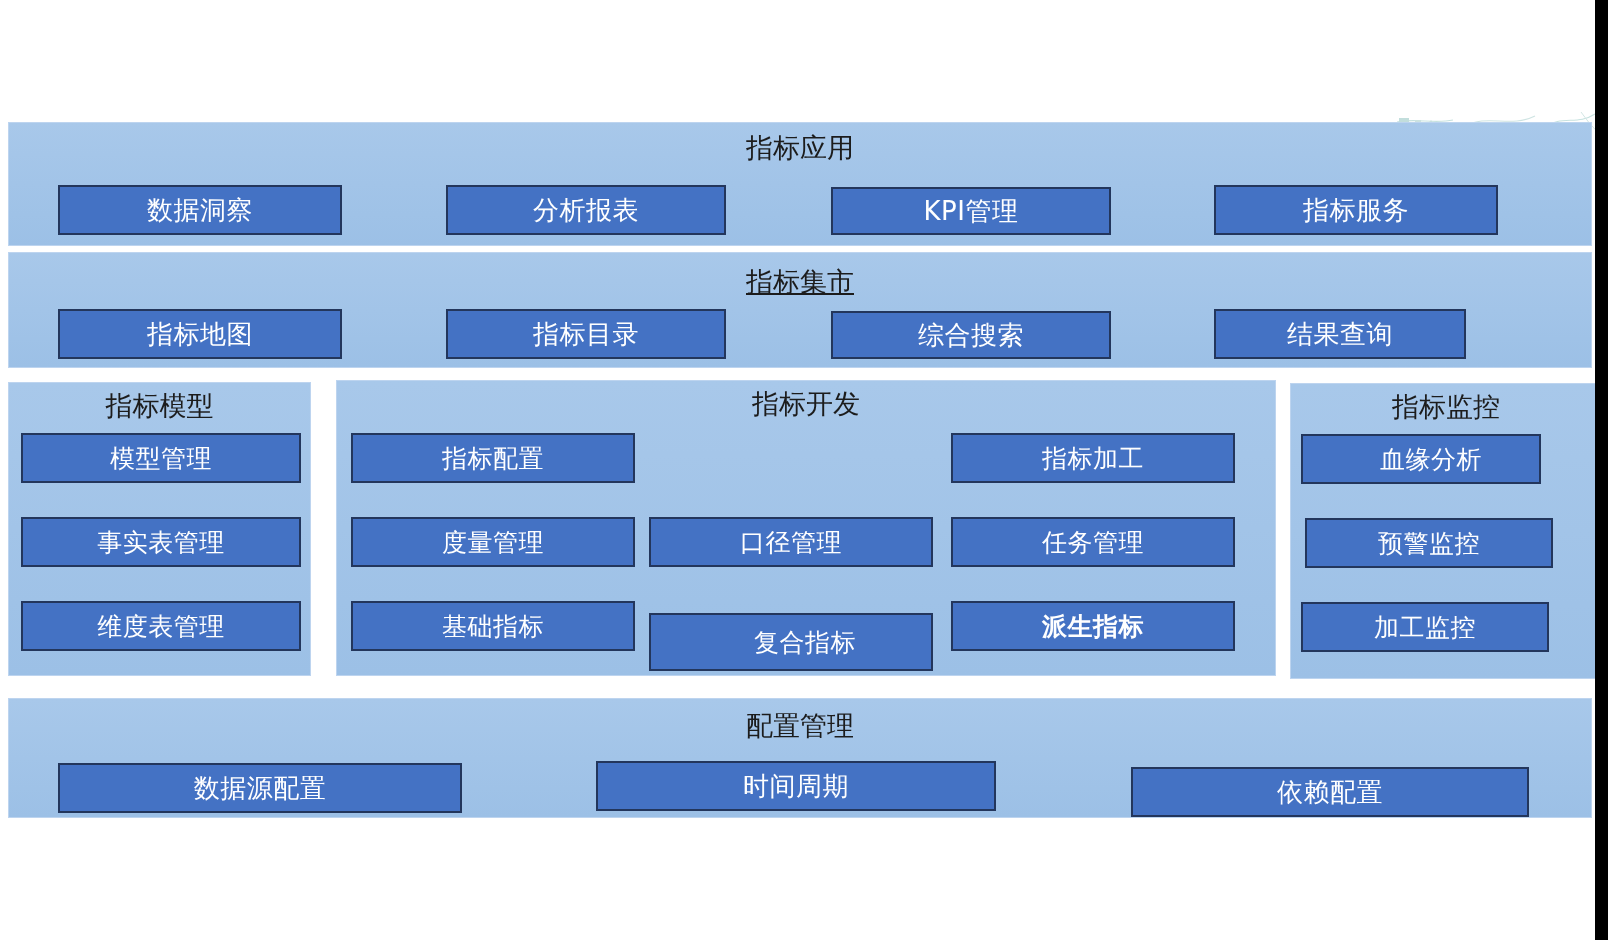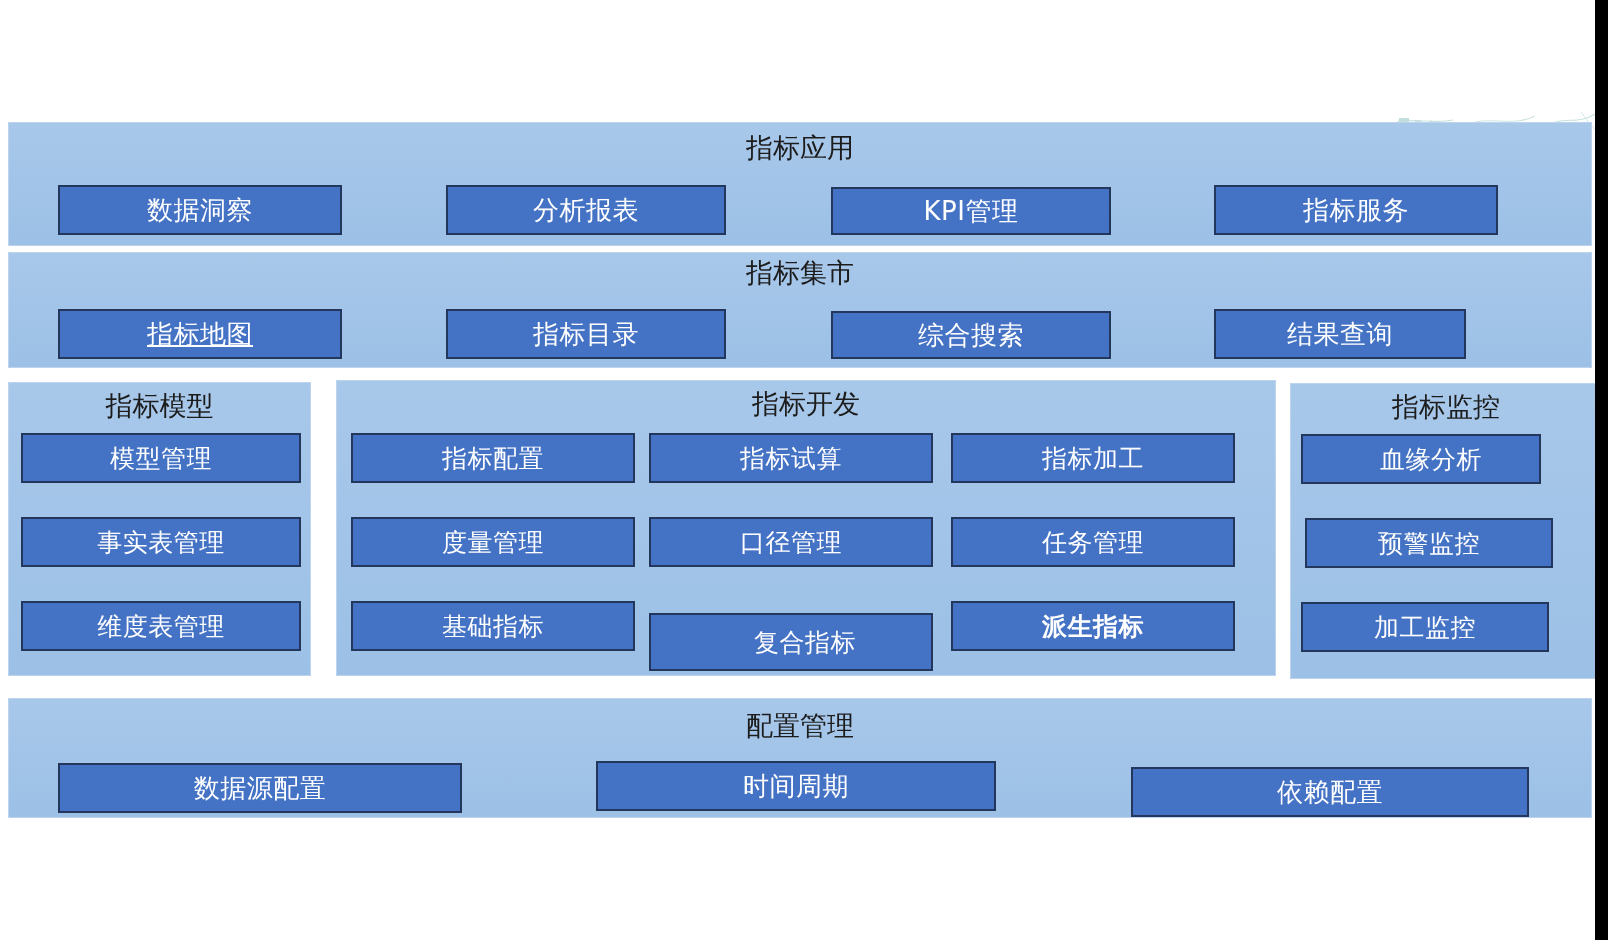--- a/index.html
+++ b/index.html
@@ -75,38 +75,37 @@
 
   <div class="panel" style="left:8px;top:122px;width:1584px;height:124px;">
     <div class="panel-title" style="top:10px;">指标应用</div>
     <div class="btn" style="left:49px;top:62px;width:284px;height:50px;">数据洞察</div>
     <div class="btn" style="left:437px;top:62px;width:280px;height:50px;">分析报表</div>
     <div class="btn" style="left:822px;top:64px;width:280px;height:48px;">KPI管理</div>
     <div class="btn" style="left:1205px;top:62px;width:284px;height:50px;">指标服务</div>
   </div>
 
   <div class="panel" style="left:8px;top:252px;width:1584px;height:116px;">
-    <div class="panel-title" style="top:5px;">指标集市</div>
-    <div class="btn" style="left:49px;top:56px;width:284px;height:50px;text-decoration:underline;">指标地图</div>
+    <div class="panel-title" style="top:14px;text-decoration:underline;">指标集市</div>
+    <div class="btn" style="left:49px;top:56px;width:284px;height:50px;">指标地图</div>
     <div class="btn" style="left:437px;top:56px;width:280px;height:50px;">指标目录</div>
     <div class="btn" style="left:822px;top:58px;width:280px;height:48px;">综合搜索</div>
     <div class="btn" style="left:1205px;top:56px;width:252px;height:50px;">结果查询</div>
   </div>
 
   <div class="panel" style="left:8px;top:382px;width:303px;height:294px;">
     <div class="panel-title" style="top:8px;">指标模型</div>
     <div class="btn small" style="left:12px;top:50px;width:280px;height:50px;">模型管理</div>
     <div class="btn small" style="left:12px;top:134px;width:280px;height:50px;">事实表管理</div>
     <div class="btn small" style="left:12px;top:218px;width:280px;height:50px;">维度表管理</div>
   </div>
 
   <div class="panel" style="left:336px;top:380px;width:940px;height:296px;">
     <div class="panel-title" style="top:8px;">指标开发</div>
     <div class="btn small" style="left:14px;top:52px;width:284px;height:50px;">指标配置</div>
-    <div class="btn small" style="left:312px;top:52px;width:284px;height:50px;">指标试算</div>
     <div class="btn small" style="left:614px;top:52px;width:284px;height:50px;">指标加工</div>
 
     <div class="btn small" style="left:14px;top:136px;width:284px;height:50px;">度量管理</div>
     <div class="btn small" style="left:312px;top:136px;width:284px;height:50px;">口径管理</div>
     <div class="btn small" style="left:14px;top:220px;width:284px;height:50px;">基础指标</div>
 
     <div class="btn small" style="left:614px;top:136px;width:284px;height:50px;">任务管理</div>
     <div class="btn small" style="left:312px;top:232px;width:284px;height:58px;padding-left:28px;">复合指标</div>
     <div class="btn small" style="left:614px;top:220px;width:284px;height:50px;font-weight:bold;">派生指标</div>
   </div>

